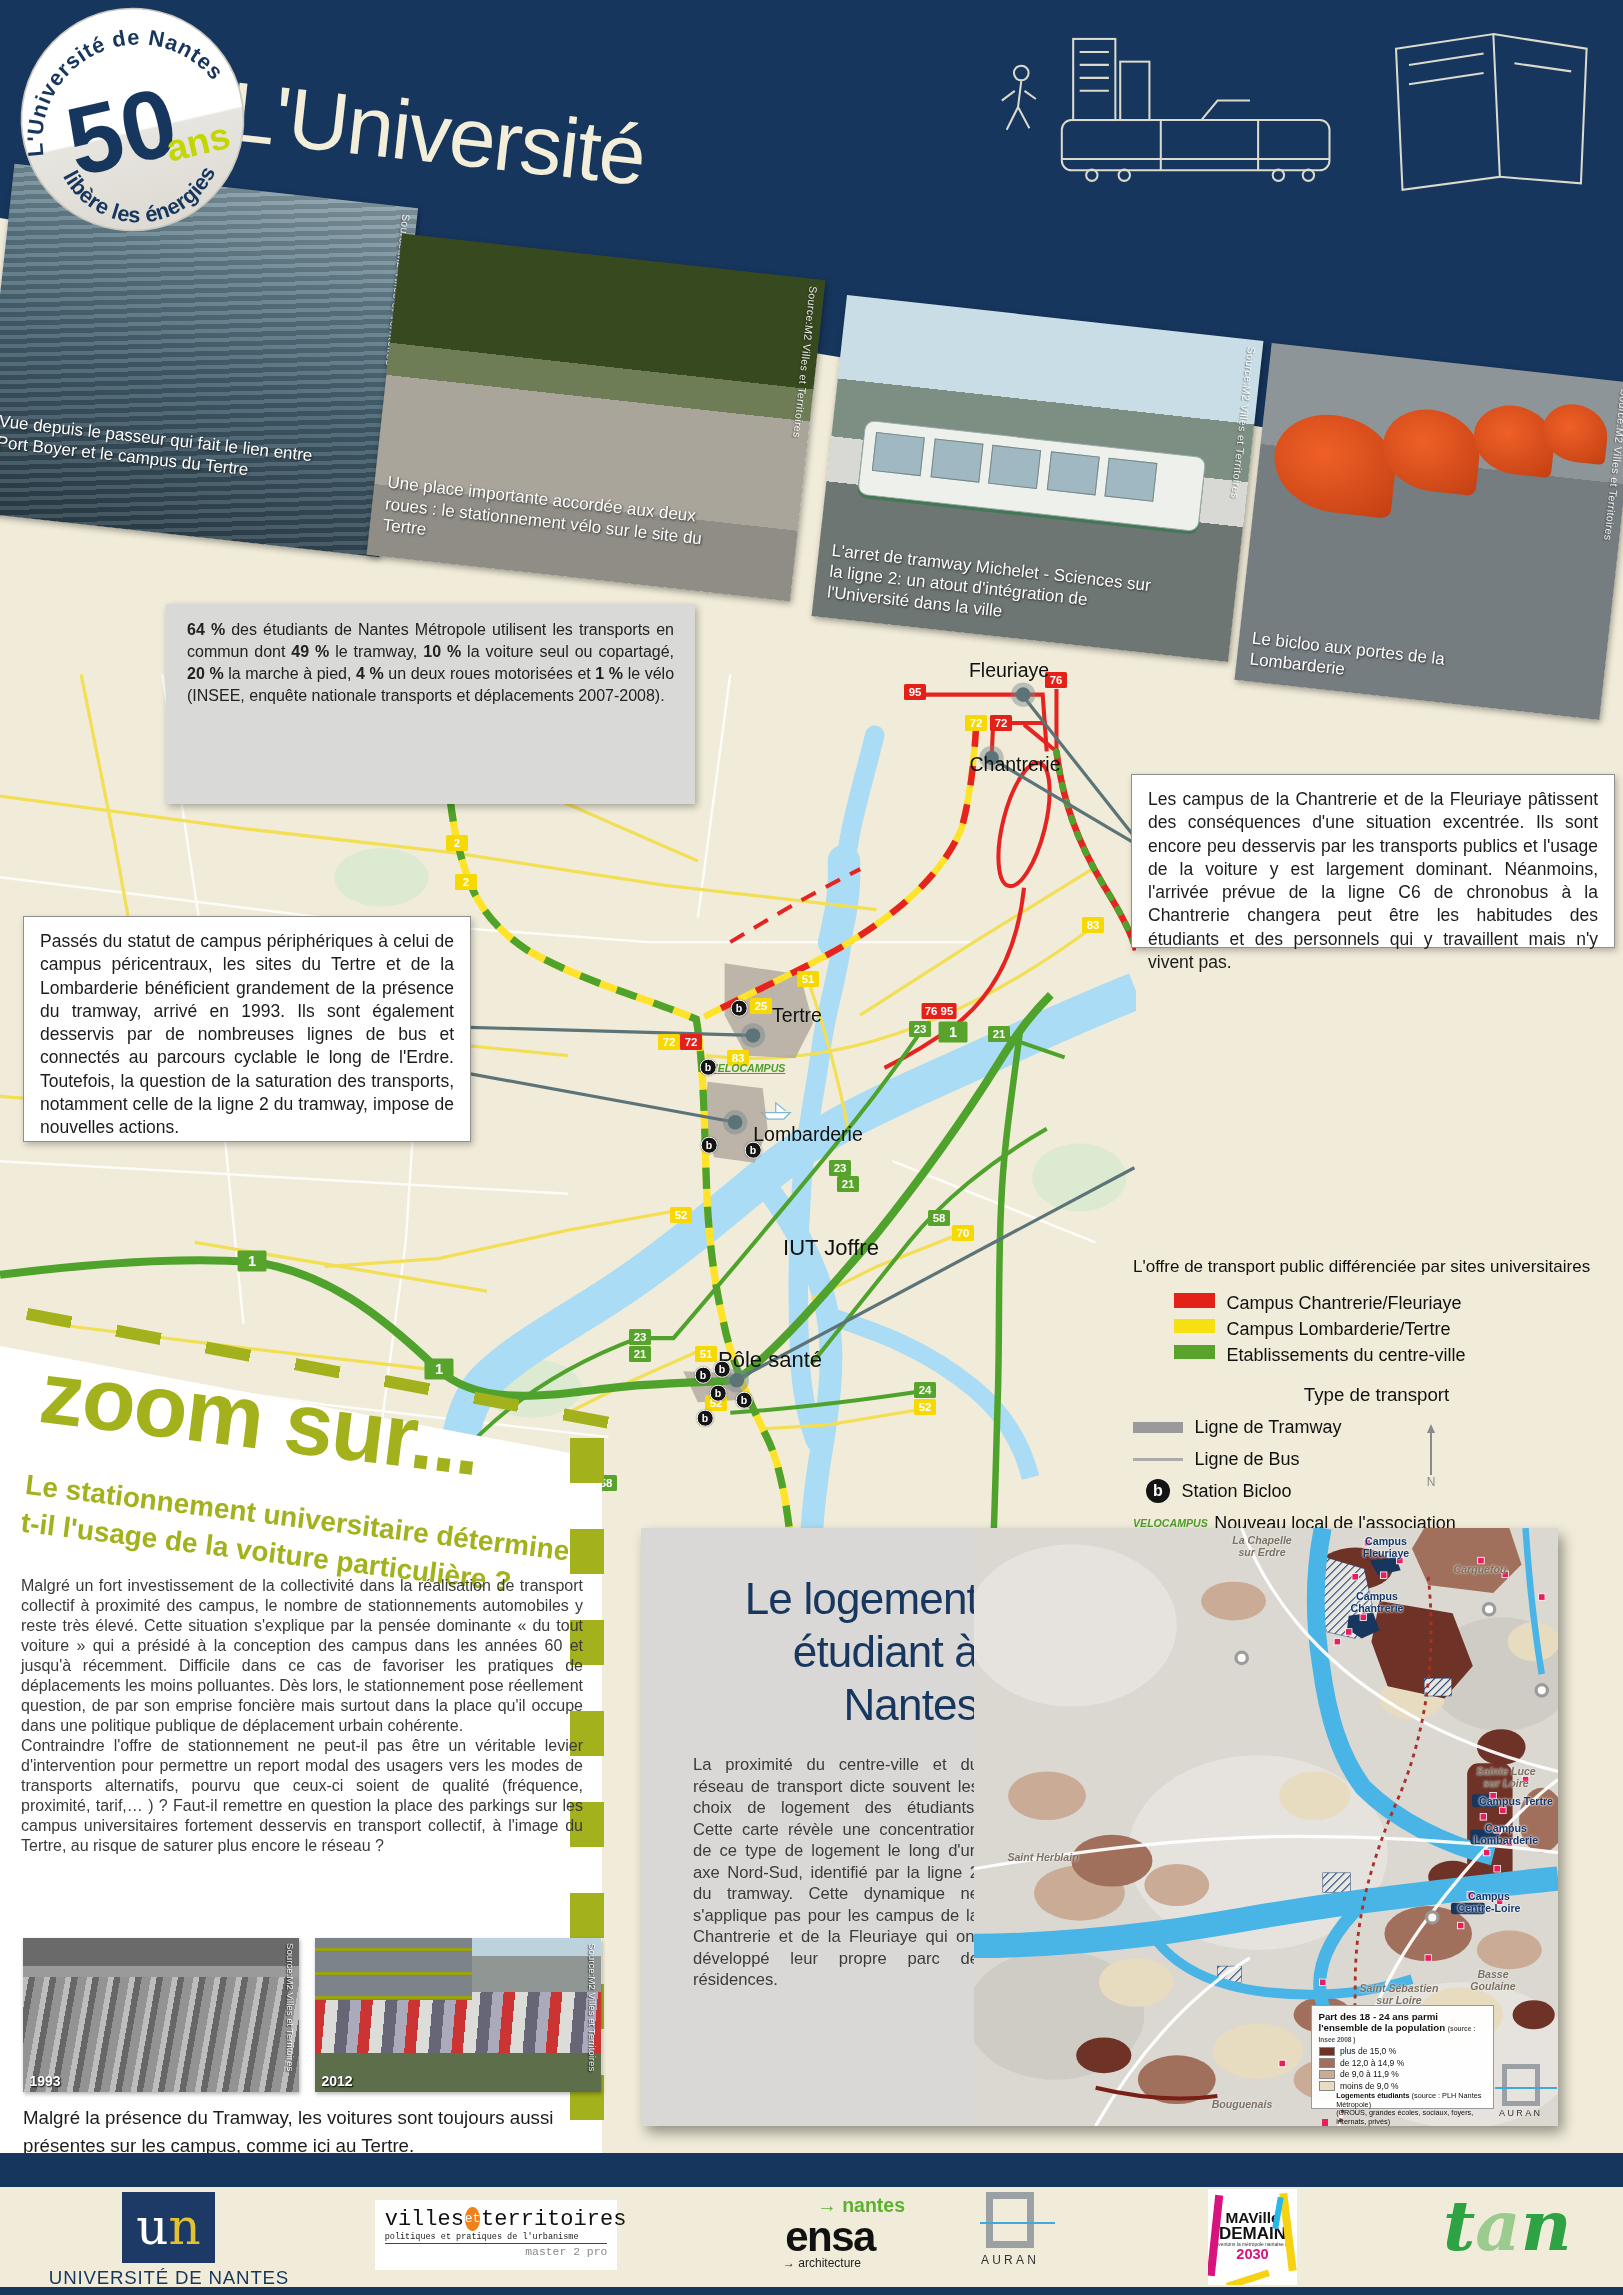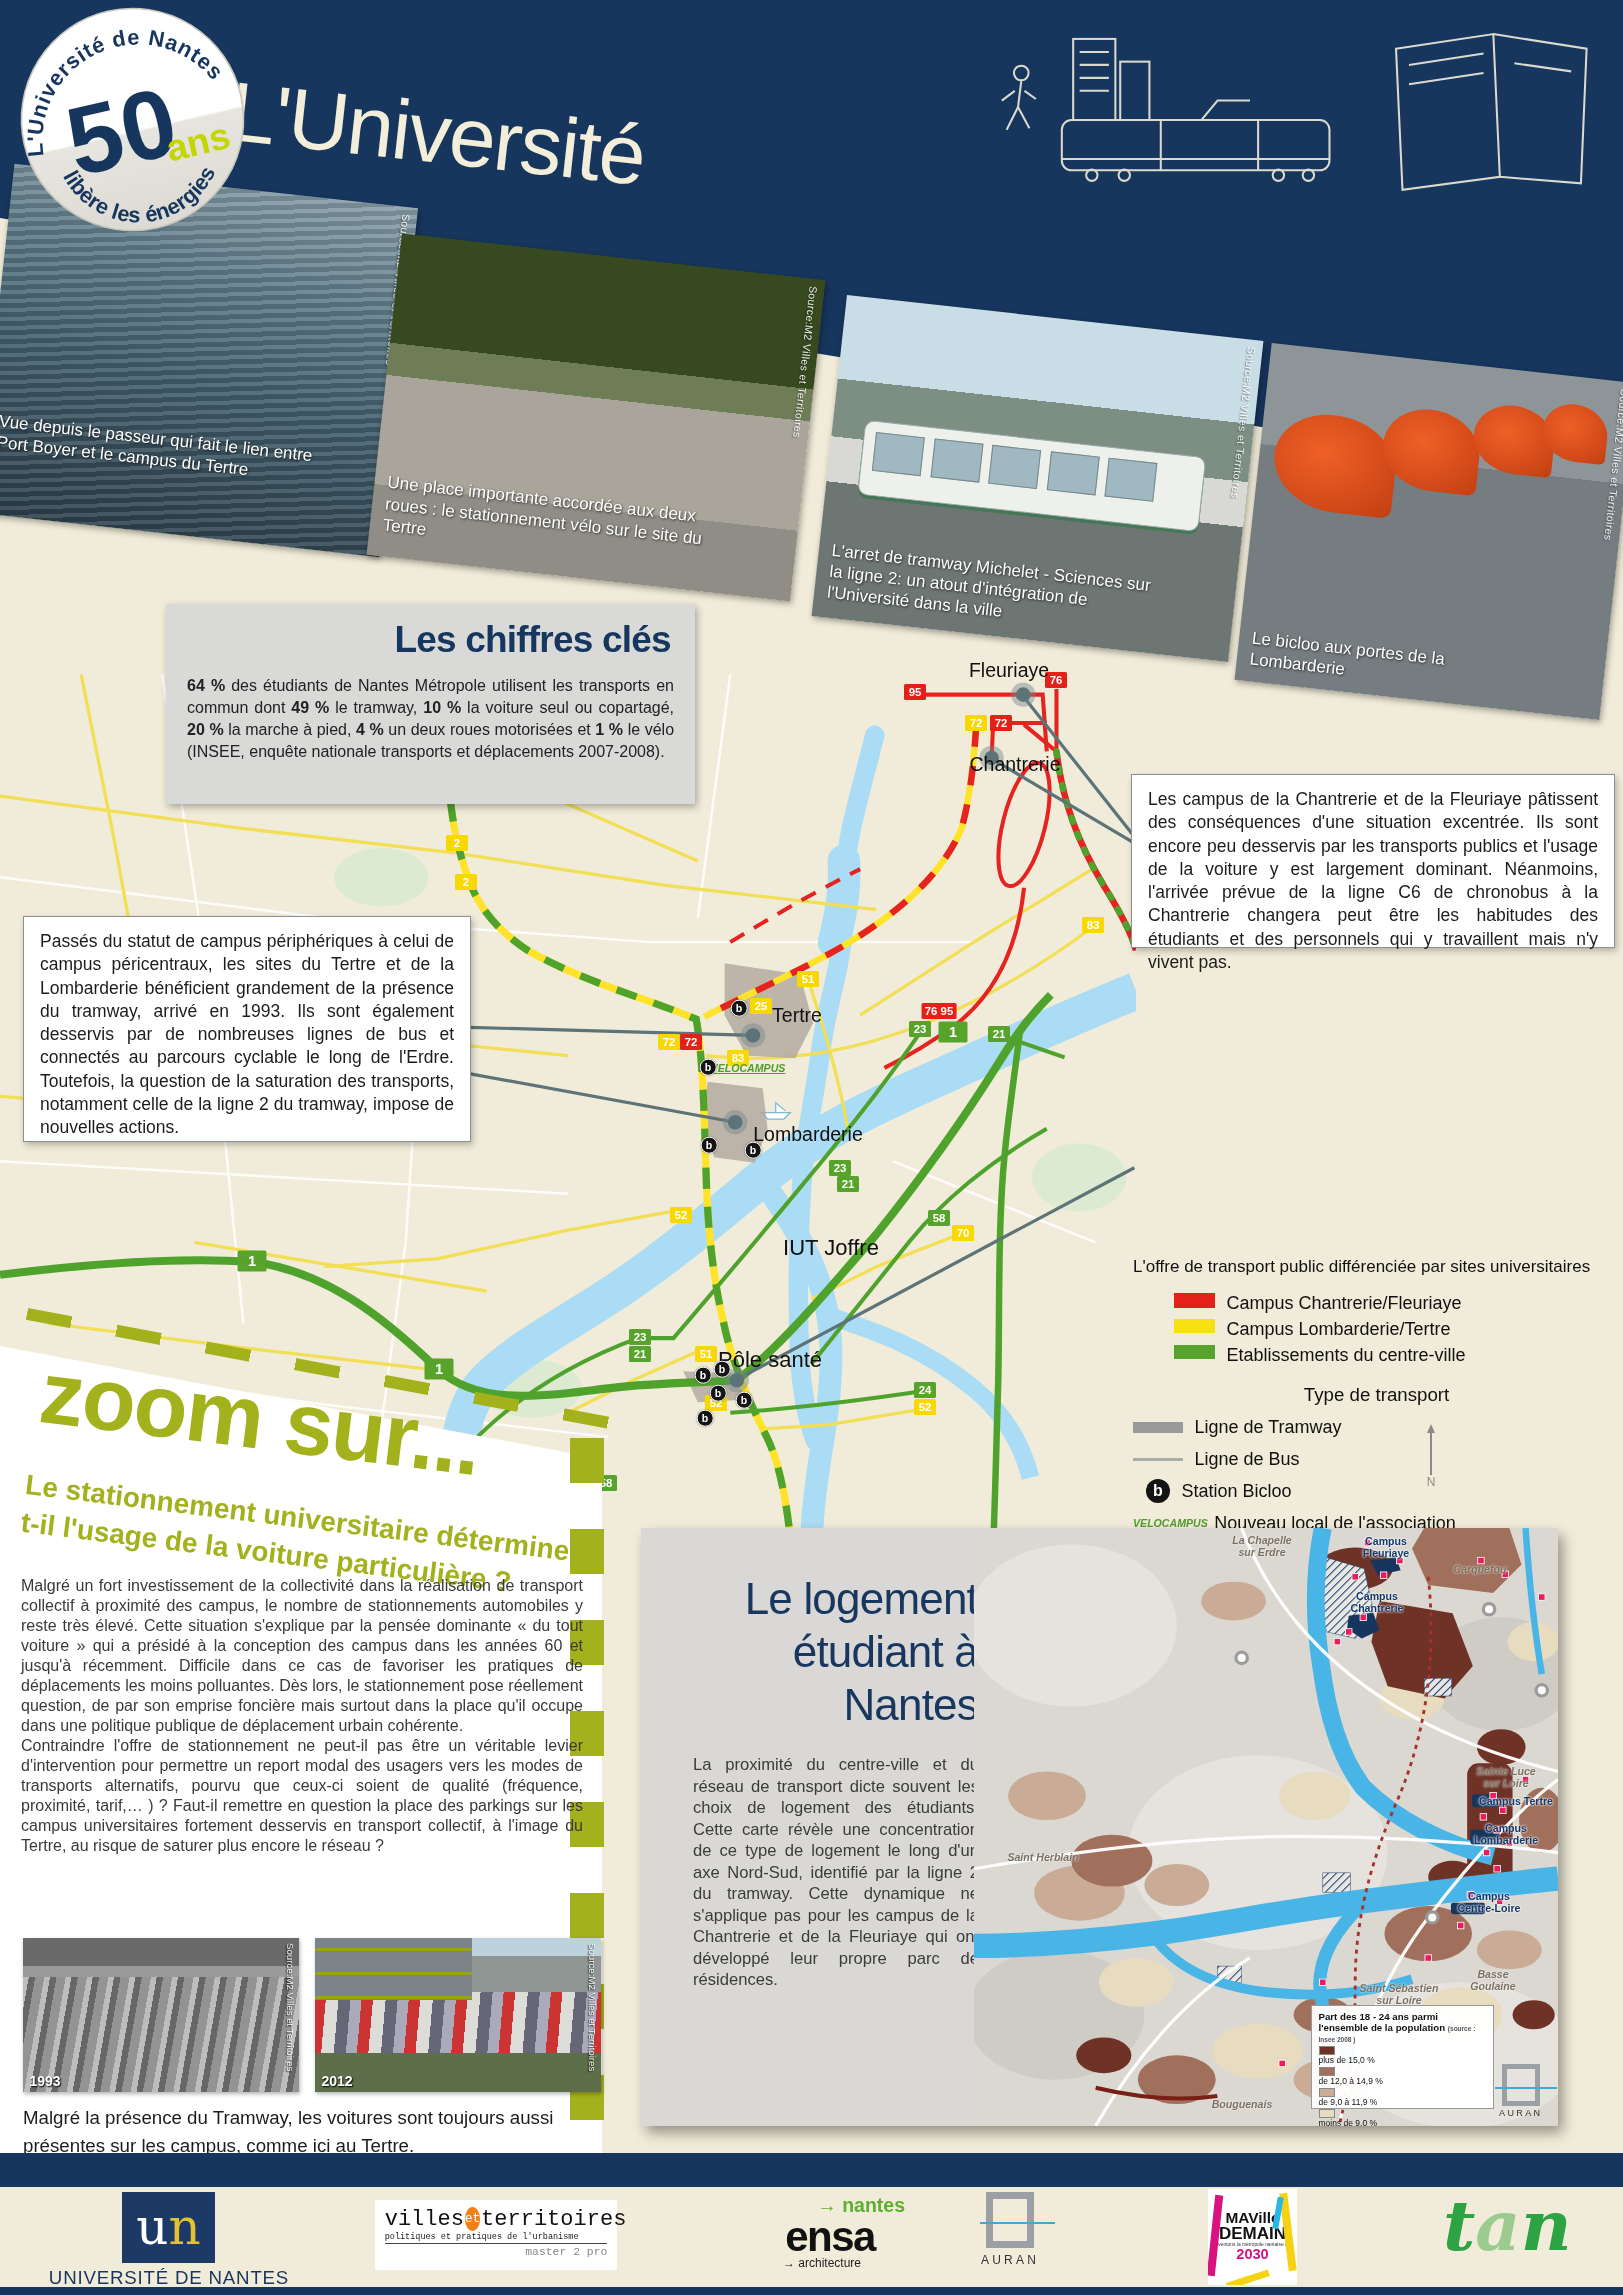--- a/index.html
+++ b/index.html
@@ -96,21 +96,21 @@
                  box-shadow:4.9px 6.5px 13px rgba(0,0,0,.4);}
   #housing-title{position:absolute;right:580px;top:45px;width:292px;text-align:right;color:#17375e;font-size:44px;line-height:1.2;letter-spacing:-0.8px;}
   #housing-body{position:absolute;left:52px;top:226px;width:286px;font-size:16.6px;line-height:21.5px;text-align:justify;color:#3b3b3a;}
   #housing-map{position:absolute;left:333px;top:0;width:584px;height:598px;background:#dbd7d1;overflow:hidden;}
   .town{position:absolute;transform:translate(-50%,-50%);z-index:3;font-style:italic;font-weight:bold;color:#7b7163;font-size:10.6px;text-align:center;text-shadow:0 0 2.4px #fff;}
   .campuslab{position:absolute;transform:translate(-50%,-50%);z-index:3;color:#14376b;font-weight:bold;font-size:10.6px;line-height:1.1;text-align:center;width:78px;text-shadow:0 0 2.4px #fff,0 0 2.4px #fff;}
   #hlegend{position:absolute;left:337px;top:477px;width:183px;height:104px;background:rgba(255,255,255,.96);z-index:4;
            border:0.8px solid #999;padding:4.9px 6.5px;box-sizing:border-box;color:#111;}
   #hlegend .ht{font-size:9.7px;font-weight:bold;line-height:1.15;}
   #hlegend .hsrc{font-size:6.5px;color:#555;}
-  .hrow{display:flex;align-items:flex-start;margin-top:1.6px;flex-direction:column;}
+  .hrow{display:flex;align-items:flex-end;margin-top:1.6px;}
   .hsw{width:14.6px;height:7.3px;border:0.8px solid #888;margin-right:4.9px;flex:0 0 auto;}
   .hlab{font-size:8.5px;}
   .hsq{width:6.5px;height:6.5px;background:#ea1e5e;margin:0 8px 0 3.2px;flex:0 0 auto;}
   .hsmall{font-size:7.3px;line-height:1.15;}
   #auran-mini{position:absolute;left:525px;top:536px;z-index:4;text-align:center;}
   .auran-box{width:28px;height:32px;border:5.7px solid #9aa0a4;position:relative;margin:0 auto;background:transparent;}
   .auran-line{position:absolute;left:-11.4px;top:18px;width:62px;height:2.4px;background:#3fa9dc;}
   .auran-txt{font-size:9px;letter-spacing:2.4px;color:#333;margin-top:2.4px;}
   
   #foot-navy1{position:absolute;left:0;top:2153px;width:1623px;height:34px;background:#17365e;z-index:9;}
@@ -218,21 +218,20 @@
   <div id="photo4" class="photo">
     <div class="bike" style="left:14.6px;top:65px"></div>
     <div class="bike" style="left:122px;top:49px;width:97px;height:81px"></div>
     <div class="bike" style="left:211px;top:36px;width:81px;height:68px"></div>
     <div class="bike" style="left:279px;top:28px;width:65px;height:57px"></div>
     <div class="cap" style="bottom:11.4px">Le bicloo aux portes de la Lombarderie</div>
     <div class="src">Source:M2 Villes et Territoires</div>
   </div>
 
   <div id="keyfig">
-    <h1>Les chiffres clés</h1>
     <p><b>64 % </b><span> des étudiants de Nantes Métropole utilisent les transports en commun dont </span><b>49 %</b><span> le tramway,  </span><b>10 %</b><span> la voiture seul ou copartagé, </span><b>20 %</b><span> la marche à pied, </span><b>4 %</b><span>  un deux roues motorisées et </span><b>1 %</b><span> le vélo (INSEE, enquête nationale transports et déplacements 2007-2008).</span></p>
   </div>
 
   <svg id="tmap" viewBox="0 0 1400 1075">
 
     <g fill="#dcead1">
       <ellipse cx="255" cy="430" rx="90" ry="58"></ellipse>
         <ellipse cx="470" cy="250" rx="58" ry="36"></ellipse>
       <ellipse cx="655" cy="880" rx="62" ry="36"></ellipse>
         <ellipse cx="1330" cy="620" rx="58" ry="42"></ellipse>

